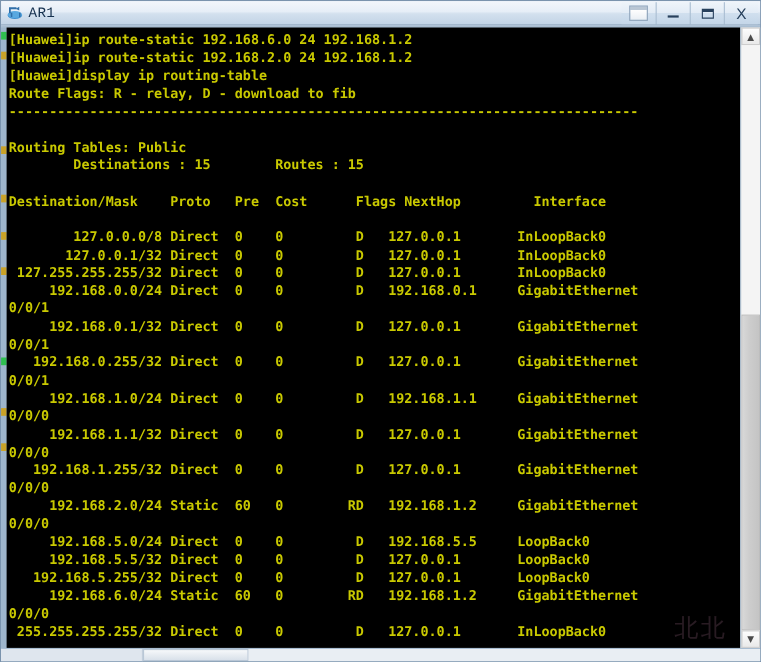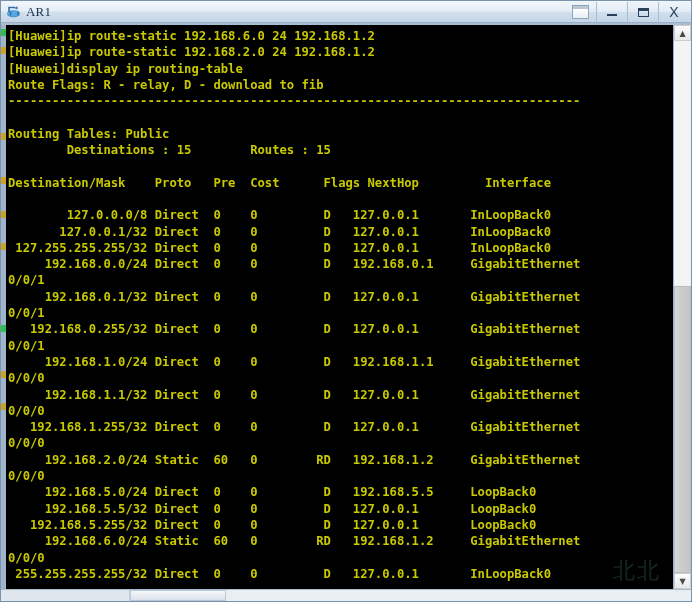--- a/index.html
+++ b/index.html
@@ -41,21 +41,21 @@
   #app-icon {
     width: 18px;
     height: 18px;
     flex: 0 0 18px;
     position: relative;
     margin-right: 3px;
   }
   #app-title {
     font-size: 13px;
     color: #16314f;
-    font-family: Liberation Serif, serif;
+    font-family: Liberation Mono, monospace;
     letter-spacing: 0.2px;
     line-height: 22px;
     white-space: nowrap;
   }
   #window-controls {
     position: absolute;
     right: 2px;
     top: 0;
     height: 22px;
     display: flex;
@@ -160,21 +160,21 @@
     opacity: 0.92;
     white-space: nowrap;
     pointer-events: none;
   }
   #watermark-ghost {
     position: absolute;
     right: 12px;
     bottom: 3px;
     font-family: Liberation Sans, sans-serif;
     font-size: 22px;
-    color: #86efac;
+    color: #f9a8d4;
     opacity: 0.16;
     white-space: nowrap;
     pointer-events: none;
     letter-spacing: 2px;
   }
 
   
   #vscroll {
     flex: 0 0 17px;
     background: #f0f0f0;

